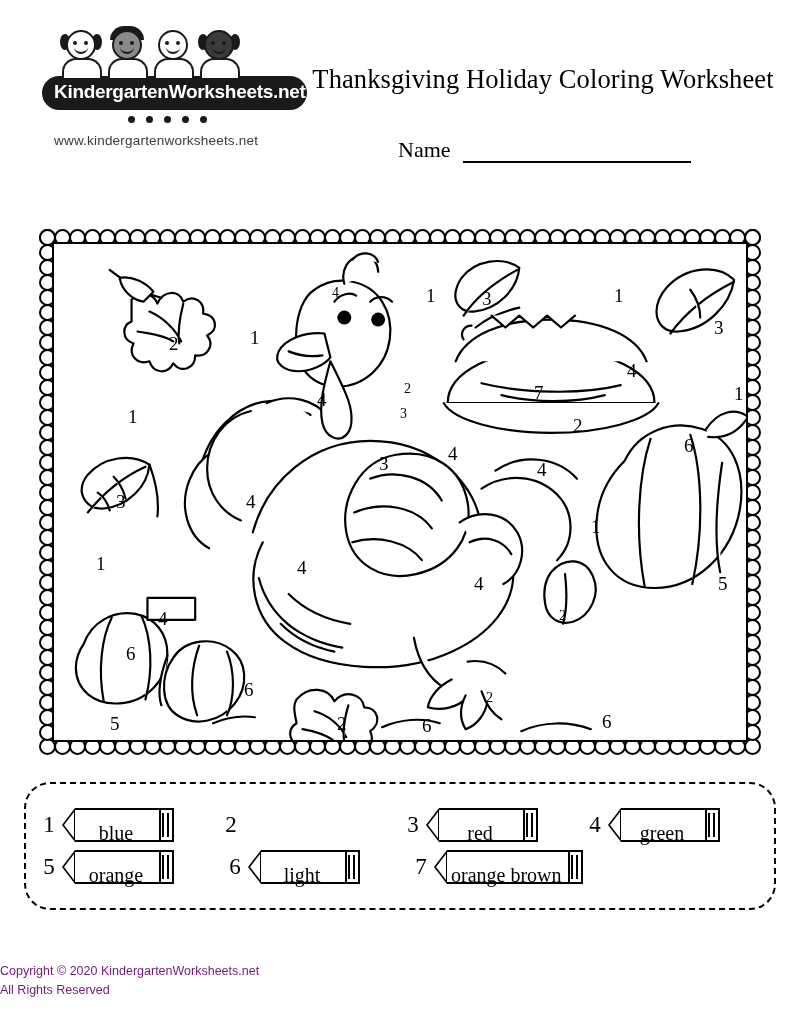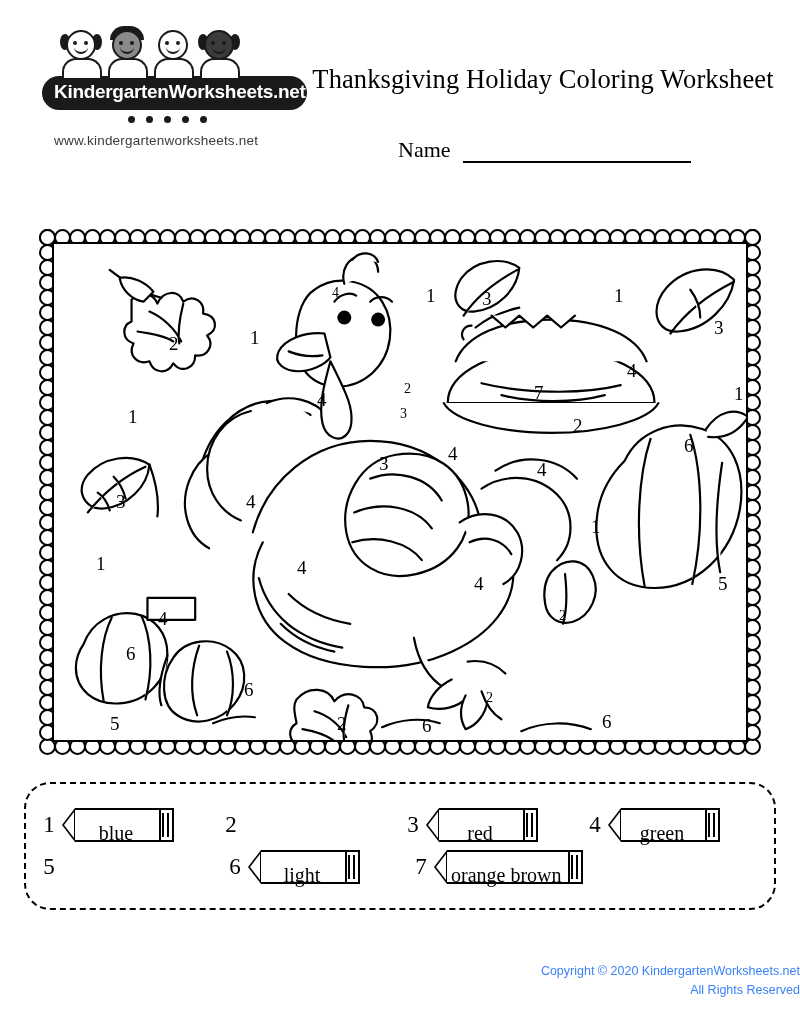--- a/index.html
+++ b/index.html
@@ -300,23 +300,23 @@
   }
   .crayon-end::before { left: 1px; }
   .crayon-end::after { left: 6px; }
 
   
   .footer {
     position: absolute;
     left: 0;
     top: 962px;
     width: 800px;
-    text-align: right;
+    text-align: left;
     font-size: 12.5px;
-    color: #3b82f6;
+    color: #701a75;
     line-height: 1.5;
   }
 </style>
 </head>
 <body>
 
 <div class="header">
 
   <div class="logo-block">
     <div class="logo-kids">
@@ -761,20 +761,27 @@
             <div class="crayon-body">
               <span class="crayon-label">green</span>
             </div>
             <div class="crayon-end"></div>
           </div>
         </div>
       </div>
       <div class="legend-row">
         <div class="legend-item">
           <div class="legend-num">5</div>
+          <div class="crayon">
+            <div class="crayon-tip"></div>
+            <div class="crayon-body">
+              <span class="crayon-label">orange</span>
+            </div>
+            <div class="crayon-end"></div>
+          </div>
         </div>
         <div class="legend-item">
           <div class="legend-num">6</div>
           <div class="crayon">
             <div class="crayon-tip"></div>
             <div class="crayon-body">
               <span class="crayon-label">light</span>
             </div>
             <div class="crayon-end"></div>
           </div>

